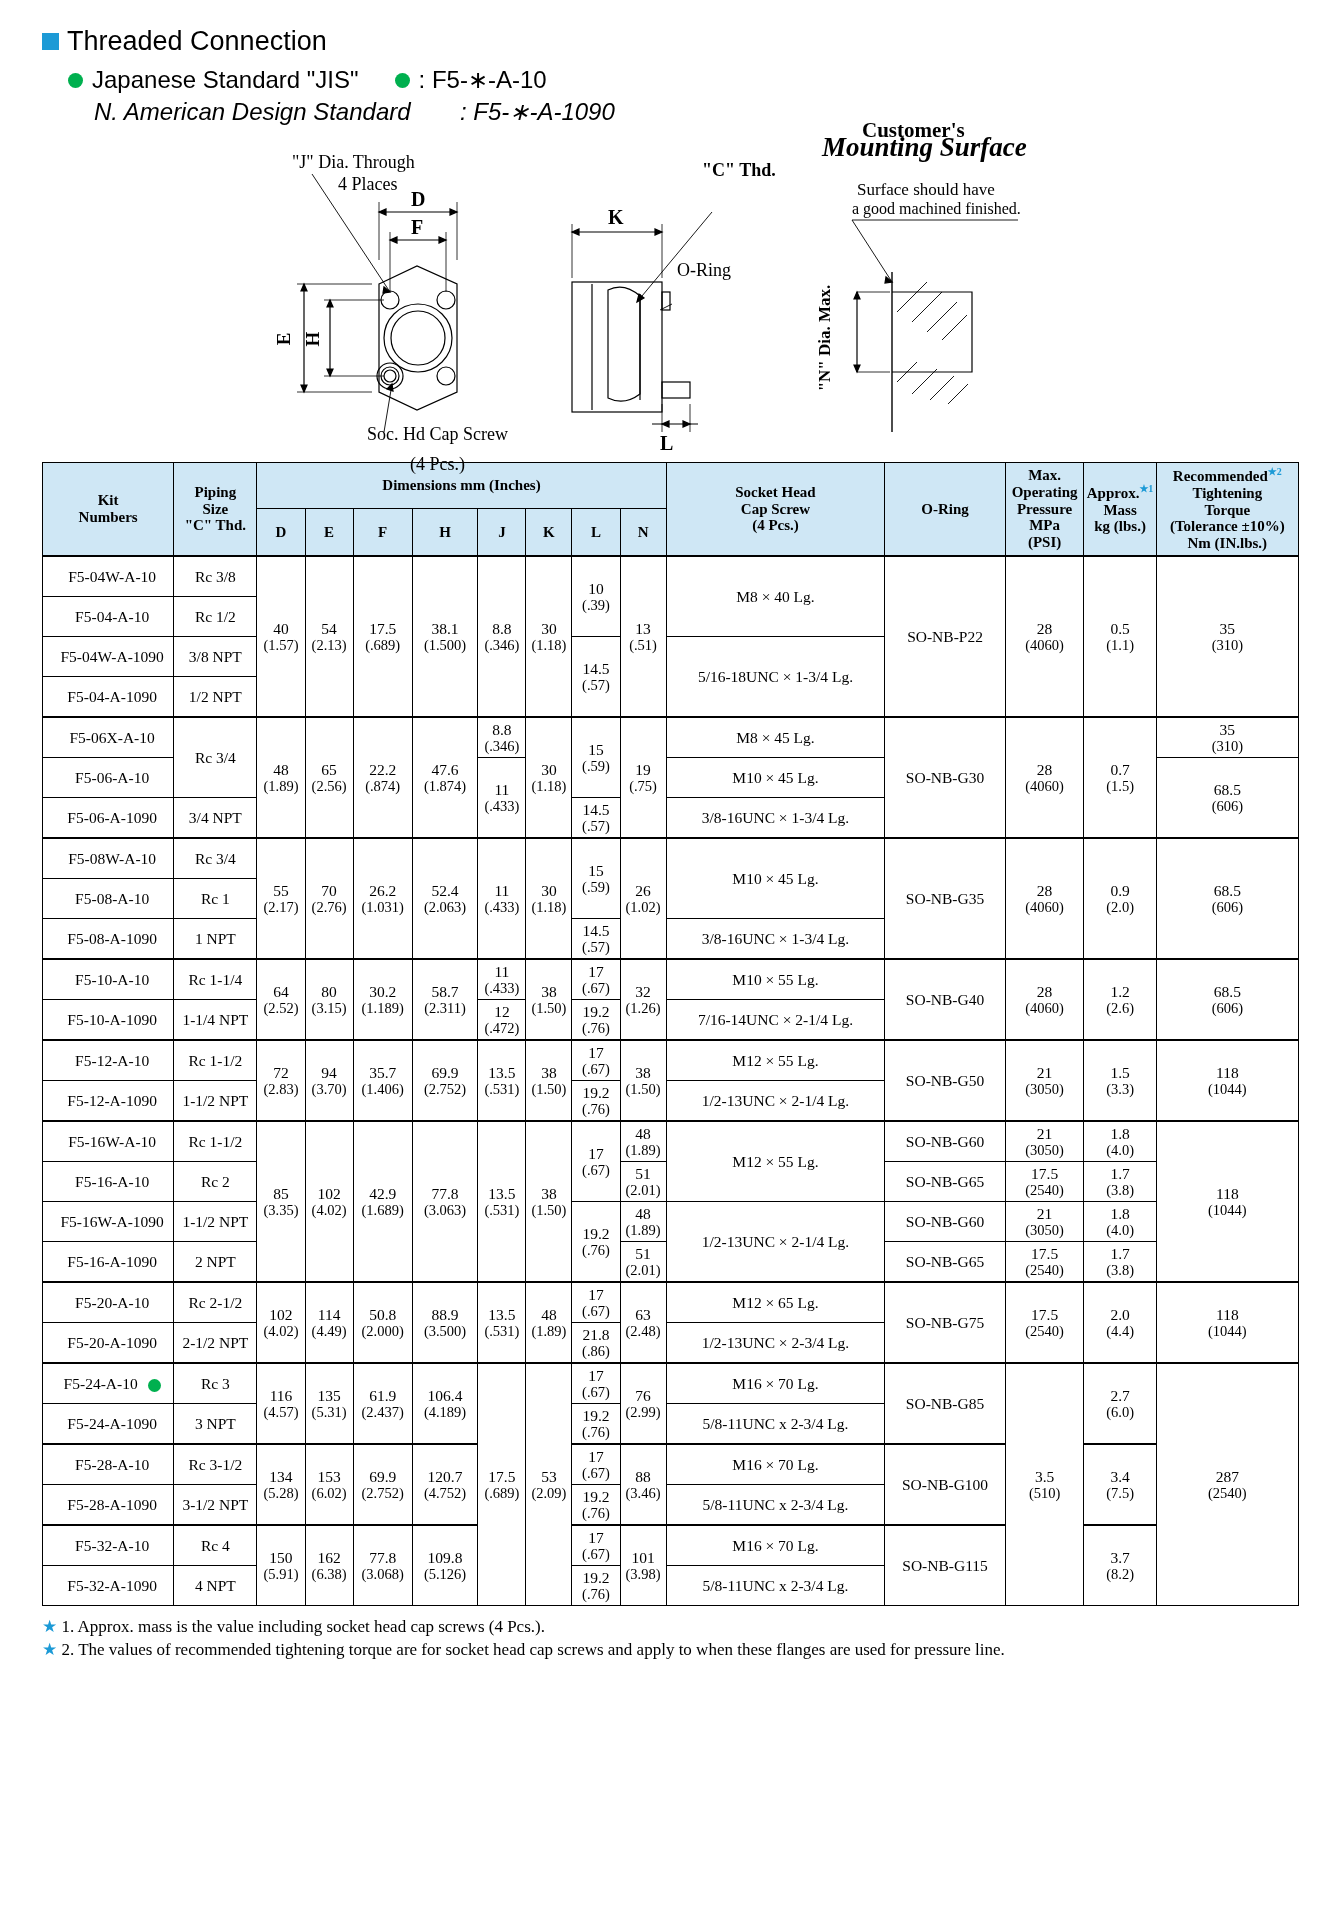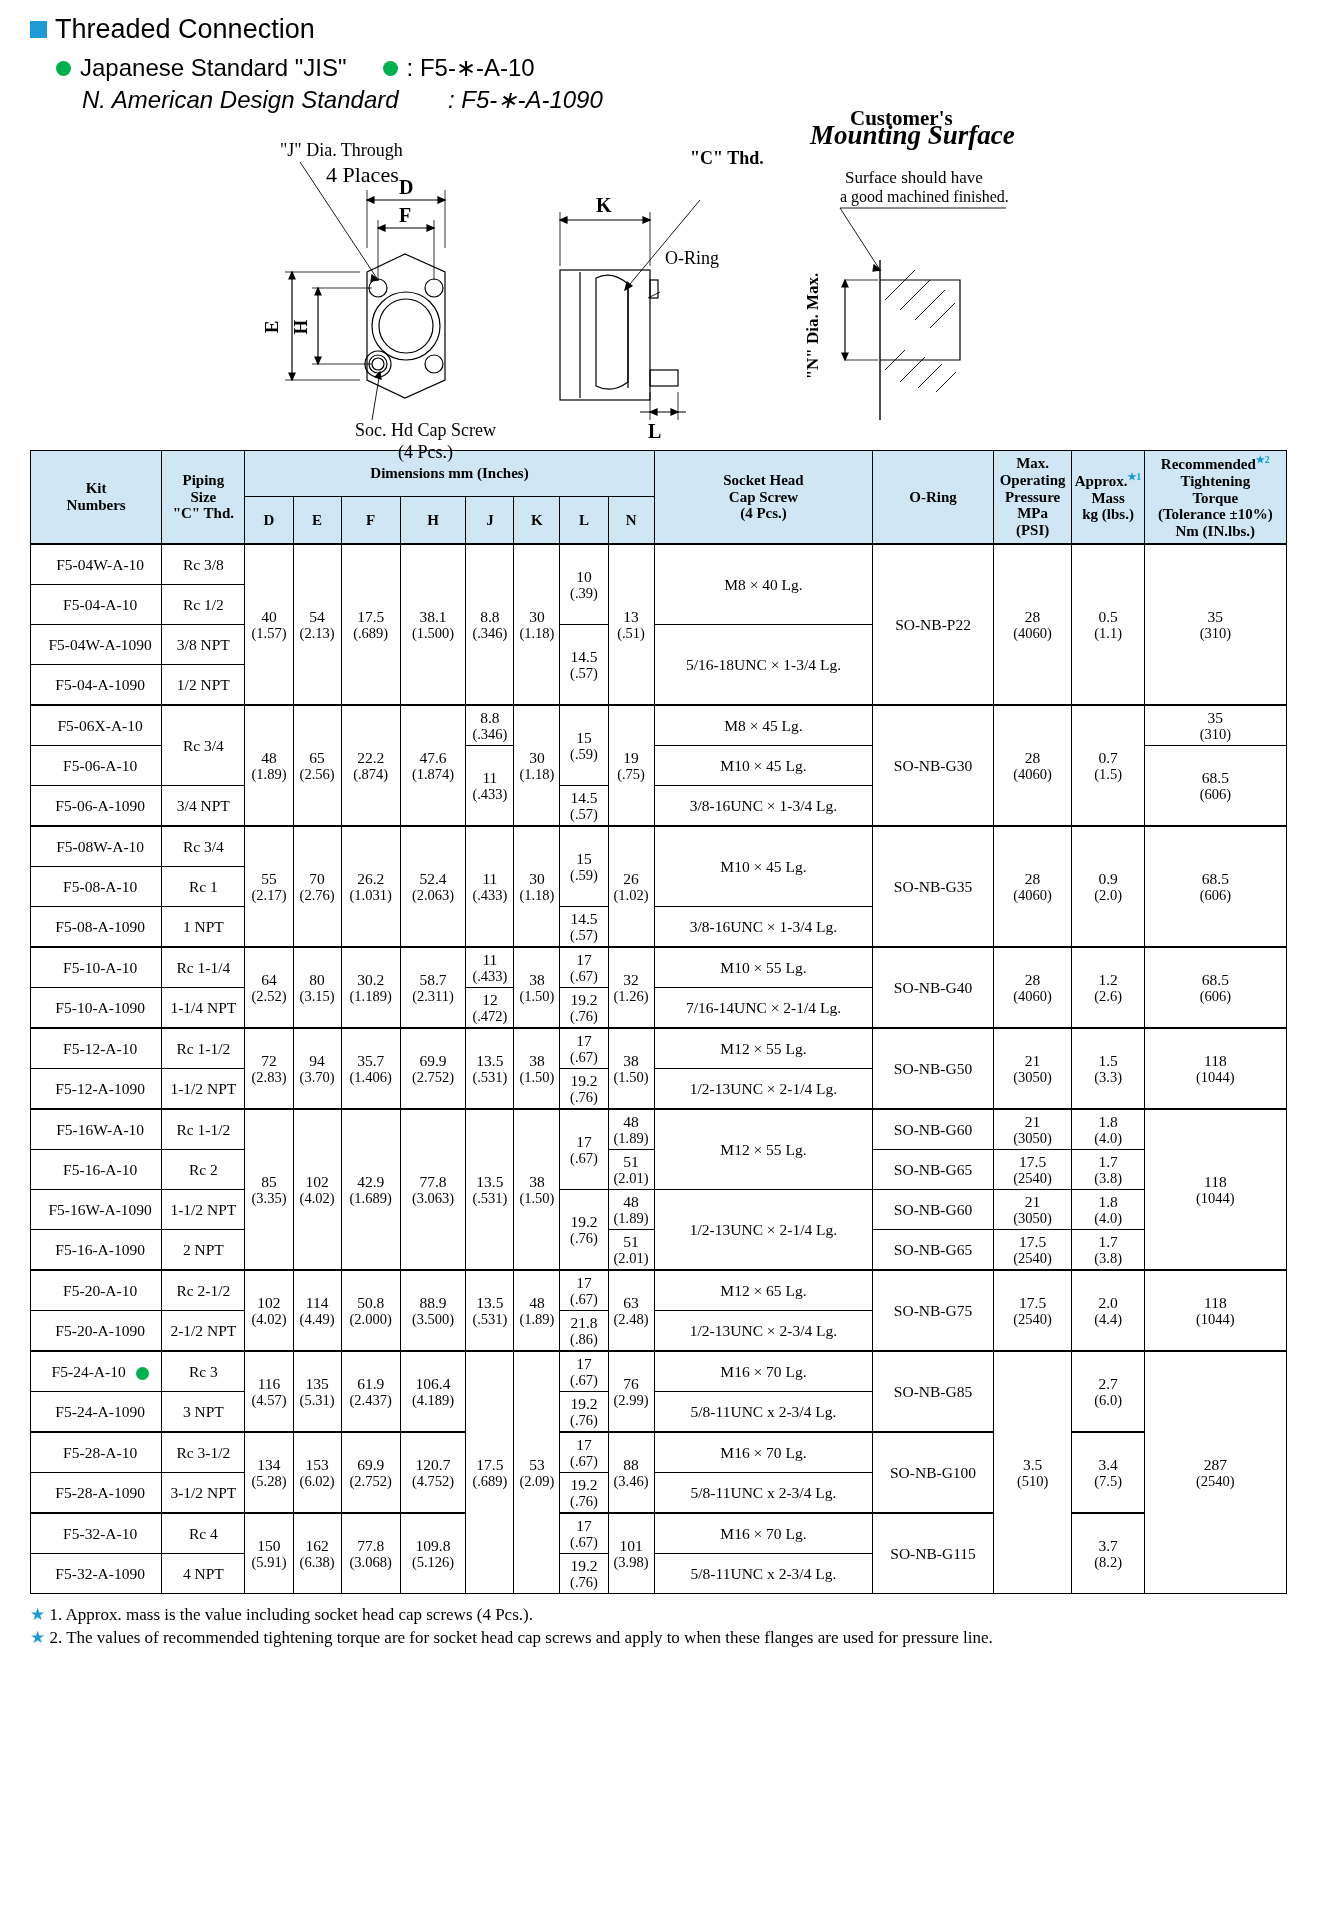--- a/index.html
+++ b/index.html
@@ -3,21 +3,21 @@
 <meta charset="utf-8">
 <style>
   html,body{margin:0;padding:0;}
   body{
     width:1317px;
     background:#ffffff;
     font-family:"Liberation Serif", serif;
     color:#000;
     -webkit-font-smoothing:antialiased;
   }
-  .page{width:1060px;position:relative;padding:0;box-sizing:border-box;}
+  .page{width:1060px;position:relative;padding:12px;box-sizing:border-box;}
 
   
   .hdr{padding:14px 0 0 30px;}
   .hdr-row1{display:flex;align-items:center;font-size:27px;font-family:"Liberation Sans",sans-serif;}
   .sq{width:17px;height:17px;background:#1c9ad6;display:inline-block;margin-right:8px;}
   .hdr-row2{display:flex;align-items:center;font-size:24px;margin:9px 0 0 26px;font-family:"Liberation Sans",sans-serif;}
   .dot{width:15px;height:15px;border-radius:50%;background:#00b04f;display:inline-block;margin-right:9px;flex:none;}
   .hdr-row3{font-size:24px;margin:4px 0 0 52px;font-family:"Liberation Sans",sans-serif;font-style:italic;}
   .sp-lg{display:inline-block;width:36px;}
 
@@ -154,26 +154,26 @@
         <path d="M845,160 l-3,7 6,0 Z" fill="#000"></path>
         <path d="M845,240 l-3,-7 6,0 Z" fill="#000"></path>
         <line x1="845" y1="160" x2="878" y2="160" stroke-width="0.8"></line>
         <line x1="845" y1="240" x2="878" y2="240" stroke-width="0.8"></line>
         <line x1="840" y1="88" x2="1006" y2="88" stroke-width="0.9"></line>
         <line x1="840" y1="88" x2="880" y2="150" stroke-width="0.9"></line>
         <path d="M880,150 l-6,-5 -1,6 Z" fill="#000"></path>
       </g>
     </svg>
     <div class="dlabel" style="left:280px;top:20px;font-size:18px;">"J" Dia. Through</div>
-    <div class="dlabel" style="left:326px;top:42px;font-size:22px;">4 Places</div>
+    <div class="dlabel" style="left:326px;top:42px;font-size:18px;">4 Places</div>
     <div class="dlabel" style="left:399px;top:56px;font-size:20px;font-weight:bold;">D</div>
     <div class="dlabel" style="left:399px;top:84px;font-size:20px;font-weight:bold;">F</div>
     <div class="dlabel" style="left:266px;top:196px;font-size:19px;font-weight:bold;transform:rotate(-90deg);">E</div>
     <div class="dlabel" style="left:294px;top:196px;font-size:19px;font-weight:bold;transform:rotate(-90deg);">H</div>
-    <div class="dlabel" style="left:355px;top:300px;font-size:18px;">Soc. Hd Cap Screw</div>
+    <div class="dlabel" style="left:355px;top:292px;font-size:18px;">Soc. Hd Cap Screw</div>
     <div class="dlabel" style="left:398px;top:322px;font-size:18px;">(4 Pcs.)</div>
     <div class="dlabel" style="left:596px;top:74px;font-size:20px;font-weight:bold;">K</div>
     <div class="dlabel" style="left:648px;top:300px;font-size:20px;font-weight:bold;">L</div>
     <div class="dlabel" style="left:690px;top:28px;font-size:18px;font-weight:bold;">"C" Thd.</div>
     <div class="dlabel" style="left:665px;top:128px;font-size:18px;">O-Ring</div>
     <div class="dlabel" style="left:850px;top:-14px;font-size:21px;font-weight:bold;">Customer's</div>
     <div class="dlabel" style="left:810px;top:0;font-size:27px;font-weight:bold;font-style:italic;">Mounting Surface</div>
     <div class="dlabel" style="left:845px;top:48px;font-size:17px;">Surface should have</div>
     <div class="dlabel" style="left:840px;top:68px;font-size:16px;">a good machined finished.</div>
     <div class="dlabel" style="left:760px;top:196px;font-size:17px;font-weight:bold;transform:rotate(-90deg);white-space:nowrap;">"N" Dia. Max.</div>

